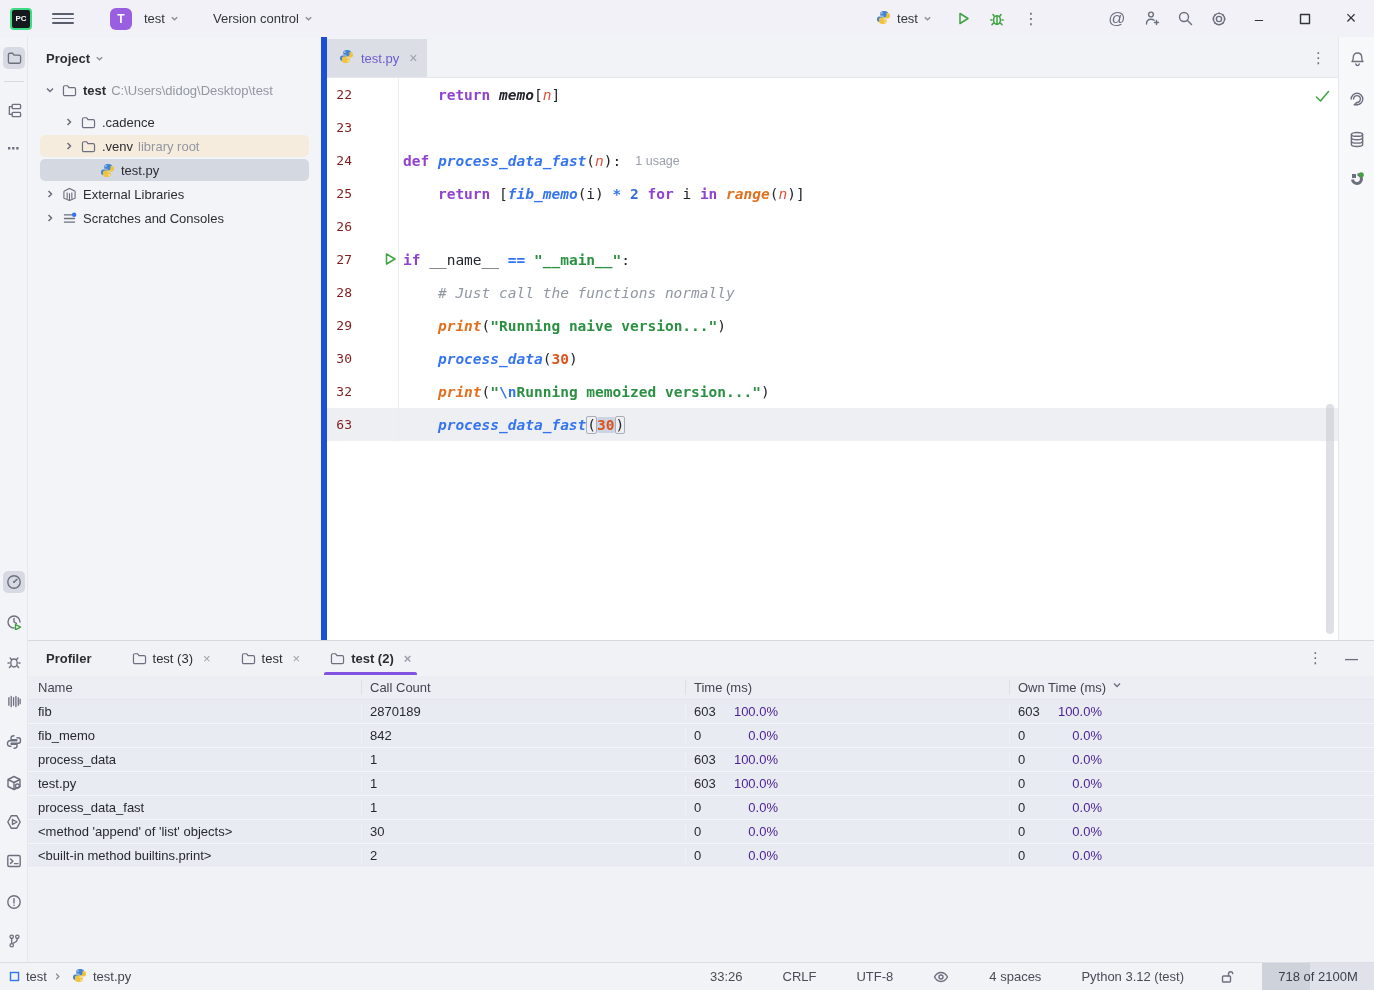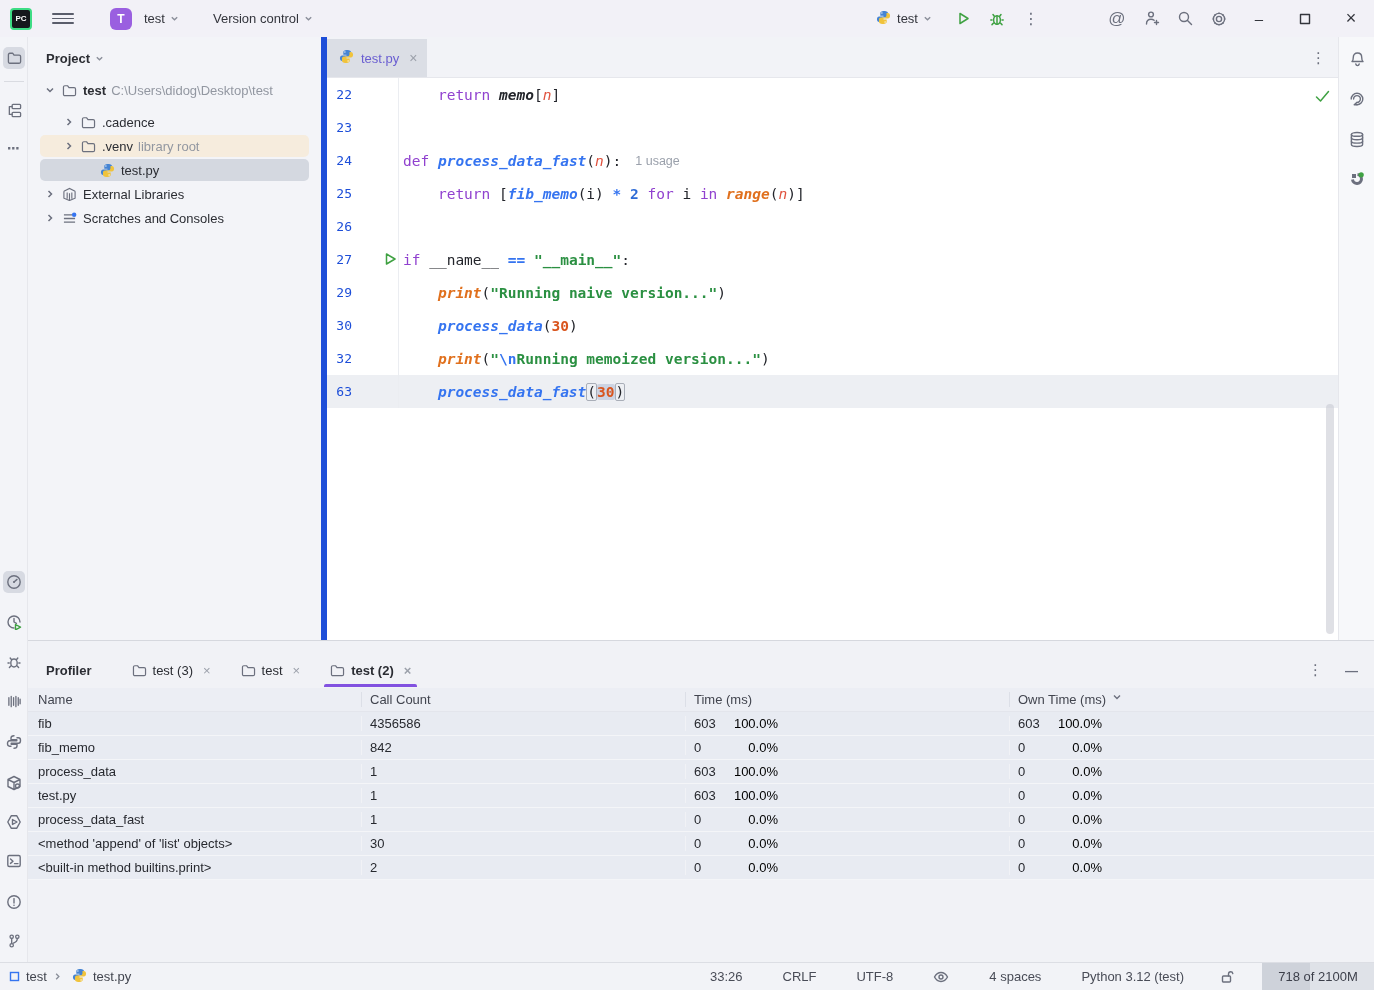--- a/index.html
+++ b/index.html
@@ -45,25 +45,25 @@
   
   .editor { position:absolute; left:327px; top:37px; width:1011px; height:603px; background:#ffffff; }
   .tabbar { position:relative; height:41px; background:#f2f3f7; border-bottom:1px solid #e6e7ec; display:flex; align-items:flex-end; }
   .etab { height:38px; padding:0 10px 0 12px; background:#dbdee5; display:flex; align-items:center; gap:7px; cursor:pointer; }
   .etab .etab-label { color:#6a5ed1; font-size:13px; }
   .etab .etab-close { color:#9ba0aa; font-size:14px; margin-left:3px; cursor:pointer; }
   .tab-more { position:absolute; right:12px; top:0; height:41px; display:flex; align-items:center; color:#6c707e; font-size:15px; cursor:pointer; }
   .codearea { position:relative; height:562px; overflow:hidden; }
   .cline { position:relative; display:flex; height:33px; align-items:center; font-family:"DejaVu Sans Mono","Liberation Mono",monospace; font-size:14.5px; }
   .cline.current { background:#edeff3; }
-  .lnum { width:25px; text-align:right; color:#1d4ed8; font-size:13px; flex:none; }
+  .lnum { width:25px; text-align:right; color:#7f1d1d; font-size:13px; flex:none; }
   .runcol { width:46px; flex:none; position:relative; height:100%; }
   .runcol svg { position:absolute; left:32px; top:9px; }
   .ccode { flex:1; border-left:1px solid #ebedf1; height:100%; display:flex; align-items:center; padding-left:4px; white-space:pre; }
-  .tk-kw   { color:#9041cf; font-weight:400; }
+  .tk-kw   { color:#9041cf; font-weight:700; }
   .tk-fn   { color:#3574f0; font-weight:600; font-style:italic; }
   .tk-call { color:#3574f0; font-weight:600; font-style:italic; }
   .tk-ocall{ color:#e0701d; font-weight:600; font-style:italic; }
   .tk-num  { color:#2e6bd6; font-weight:600; }
   .tk-numo { color:#d9551e; font-weight:600; }
   .tk-numsel { color:#d9551e; font-weight:600; background:#ccd3e2; border-radius:2px; }
   .tk-str  { color:#2b9042; font-weight:600; }
   .tk-esc  { color:#3574f0; font-weight:600; }
   .tk-com  { color:#9097a3; font-style:italic; }
   .tk-param{ color:#e0523e; font-style:italic; }
@@ -74,21 +74,21 @@
   .tk-hint { color:#9aa0ab; font-family:"Liberation Sans",sans-serif; font-size:12.5px; margin-left:14px; }
   .ed-check { position:absolute; right:8px; top:12px; }
   .ed-scroll { position:absolute; right:4px; top:326px; width:8px; height:230px; background:#c4c7cf; opacity:.55; border-radius:4px; }
 
   
   .rightstrip { position:absolute; left:1338px; top:37px; width:36px; height:603px; background:#f7f8fa; border-left:1px solid #e6e7ec; }
   .rightstrip .sic { position:absolute; left:7px; width:22px; height:22px; display:flex; align-items:center; justify-content:center; color:#6c707e; cursor:pointer; }
 
   
   .profiler { position:absolute; left:28px; top:640px; width:1346px; height:322px; background:#f1f2f6; border-top:1px solid #d6d8de; }
-  .prof-head { position:relative; height:34px; display:flex; align-items:stretch;margin-top:12px; }
+  .prof-head { position:relative; height:34px; display:flex; align-items:stretch; }
   .prof-title { display:flex; align-items:center; font-weight:700; color:#2b2d33; margin-left:18px; margin-right:34px; }
   .ptab { position:relative; display:flex; align-items:center; gap:6px; padding:0 6px; margin-right:18px; color:#2b2d33; cursor:pointer; }
   .ptab .pclose { color:#9ba0aa; font-size:13px; margin-left:4px; }
   .ptab.active { font-weight:700; }
   .ptab.active::after { content:""; position:absolute; left:0; right:0; bottom:0; height:3px; background:#8252e0; border-radius:2px 2px 0 0; }
   .prof-actions { position:absolute; right:16px; top:0; height:34px; display:flex; align-items:center; gap:22px; color:#6c707e; }
   .subtabs { height:38px; display:flex; align-items:stretch; padding-left:18px; gap:0; }
   .stab { position:relative; display:flex; align-items:center; padding:0 14px; color:#33353c; cursor:pointer; }
   .stab.active { font-weight:700; }
   .stab.active::after { content:""; position:absolute; left:8px; right:8px; bottom:0; height:3px; background:#3574f0; border-radius:2px 2px 0 0; }
@@ -96,21 +96,21 @@
   .ptable { margin-top:1px; }
   .prow { display:flex; height:24px; align-items:center; }
   .prow.hdr { background:#eceef4; color:#42454f; border-bottom:1px solid #e3e5ec; }
   .prow.body { background:#e8ebf2; border-bottom:1px solid #f4f5f8; color:#27292f; }
   .pc-name { width:333px; padding-left:10px; display:flex; align-items:center; gap:5px; }
   .pc-count { width:324px; padding-left:8px; border-left:1px solid #f1f2f6; }
   .pc-time, .pc-own { width:324px; padding-left:8px; border-left:1px solid #f1f2f6; display:flex; }
   .pc-own { width:325px; }
   .prow.hdr .pc-count, .prow.hdr .pc-time, .prow.hdr .pc-own { border-left:1px solid #dcdfe7; }
   .tnum { min-width:26px; }
-  .tpct { width:58px; text-align:right; color:#000000; }
+  .tpct { width:58px; text-align:right; color:#4c1d95; }
   .sort-chev { margin-left:6px; display:inline-flex; }
 
   
   .statusbar { position:absolute; left:0; top:962px; width:1374px; height:28px; background:#f2f3f7; border-top:1px solid #dcdee4; display:flex; align-items:center; }
   .sb-left { display:flex; align-items:center; gap:6px; padding-left:9px; color:#42454f; }
   .sb-right { position:absolute; right:0; top:0; height:27px; display:flex; align-items:center; gap:12px; color:#494c57;text-align:center; }
   .sb-item { padding:0 14px; height:27px; display:flex; align-items:center; cursor:pointer; white-space:nowrap; }
   .memory { width:112px; height:27px; background:#dfe2e8; position:relative; display:flex; align-items:center; justify-content:center; color:#3c3f4a; cursor:pointer; margin-left:6px; }
   .memory .used { position:absolute; left:0; top:0; bottom:0; width:48px; background:#ced2da; }
   .memory span { position:relative; z-index:1; }
@@ -424,20 +424,25 @@
           <div class="cline">
             <span class="lnum">27</span>
             <span class="runcol">
               <svg class="gline" width="13" height="14" viewBox="0 0 13 14">
                 <polygon points="2.5,2 11,7 2.5,12"></polygon>
               </svg>
             </span>
             <span class="ccode"><span class="tk-kw">if</span><span class="tk-pl"> __name__ </span><span class="tk-op">==</span><span class="tk-pl"> </span><span class="tk-str">"__main__"</span><span class="tk-pl">:</span></span>
           </div>
           <div class="cline">
+            <span class="lnum">28</span>
+            <span class="runcol"></span>
+            <span class="ccode"><span class="tk-pl">    </span><span class="tk-com"># Just call the functions normally</span></span>
+          </div>
+          <div class="cline">
             <span class="lnum">29</span>
             <span class="runcol"></span>
             <span class="ccode"><span class="tk-pl">    </span><span class="tk-ocall">print</span><span class="tk-pl">(</span><span class="tk-str">"Running naive version..."</span><span class="tk-pl">)</span></span>
           </div>
           <div class="cline">
             <span class="lnum">30</span>
             <span class="runcol"></span>
             <span class="ccode"><span class="tk-pl">    </span><span class="tk-call">process_data</span><span class="tk-pl">(</span><span class="tk-numo">30</span><span class="tk-pl">)</span></span>
           </div>
           <div class="cline">
@@ -524,21 +529,21 @@
           <div class="pc-count">Call Count</div>
           <div class="pc-time">Time (ms)</div>
           <div class="pc-own">Own Time (ms)<span class="sort-chev">
               <svg width="10" height="10" viewBox="0 0 10 10">
                 <polyline points="2,3.5 5,6.5 8,3.5" fill="none" stroke="#6c707e" stroke-width="1.4"></polyline>
               </svg>
             </span></div>
         </div>
         <div class="prow body">
           <div class="pc-name">fib</div>
-          <div class="pc-count">4356586</div>
+          <div class="pc-count">2870189</div>
           <div class="pc-time">
             <span class="tnum">603</span>
             <span class="tpct">100.0%</span>
           </div>
           <div class="pc-own">
             <span class="tnum">603</span>
             <span class="tpct">100.0%</span>
           </div>
         </div>
         <div class="prow body">

